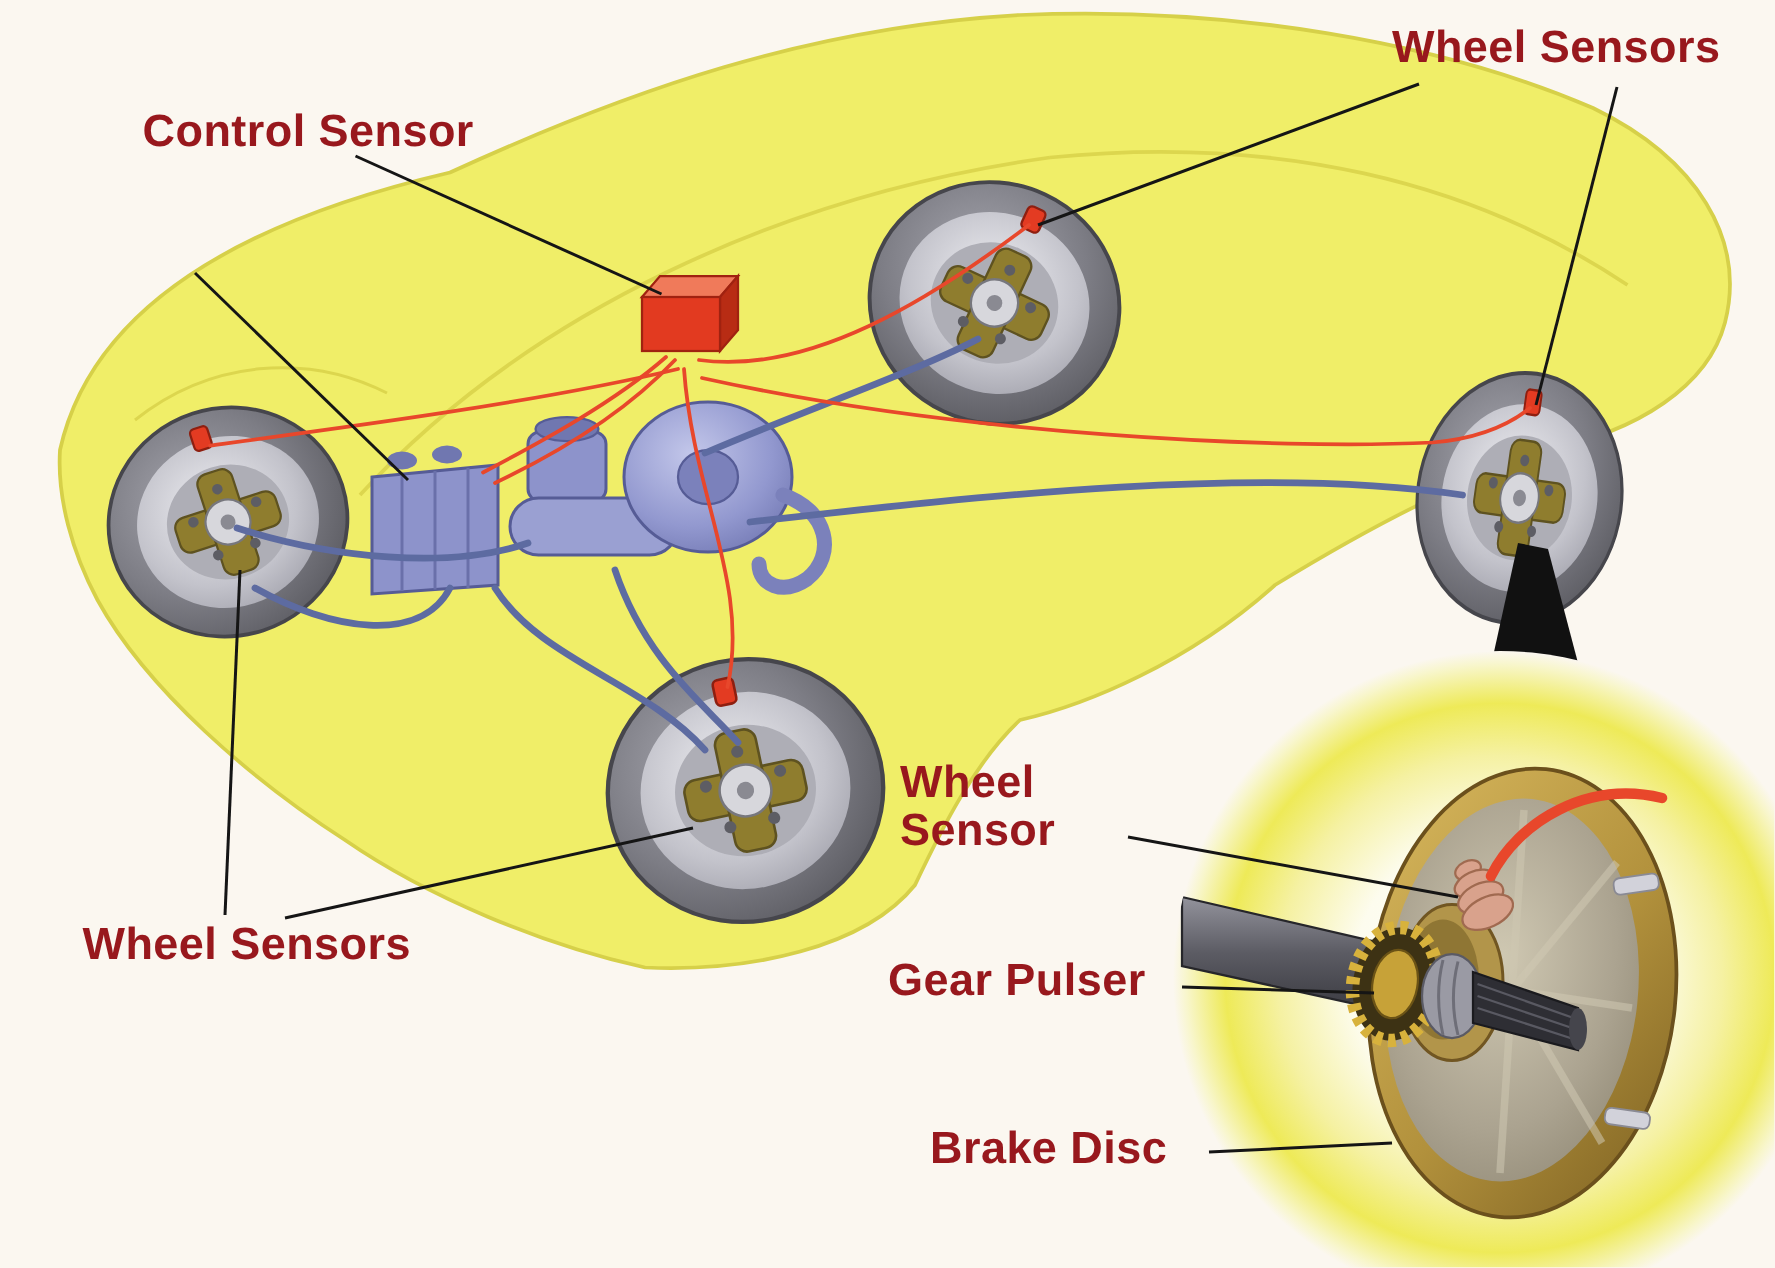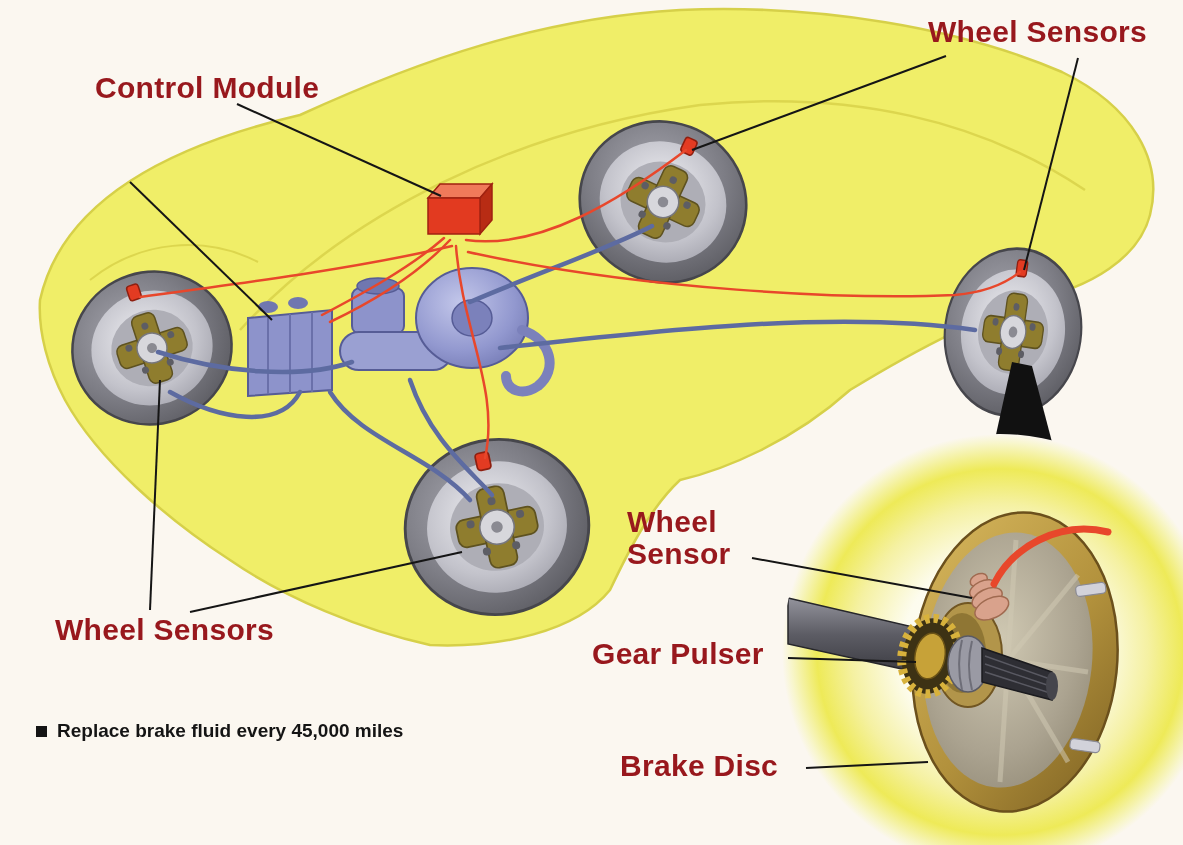--- a/index.html
+++ b/index.html
@@ -220,29 +220,25 @@
       <line x1="150" y1="610" x2="160" y2="380"></line>
       <line x1="190" y1="612" x2="462" y2="552"></line>
       <line x1="752" y1="558" x2="972" y2="598"></line>
       <line x1="788" y1="658" x2="916" y2="662"></line>
       <line x1="806" y1="768" x2="928" y2="762"></line>
     </g>
   </svg>
 
   <div class="label" style="left:928px;top:16px;">Wheel Sensors</div>
 
-  <div class="label" style="left:95px;top:72px;">Control Module</div>
+  <div class="label" style="left:95px;top:72px;">Control Sensor</div>
 
 
   <div class="label" style="left:55px;top:614px;">Wheel Sensors</div>
 
-  <div class="label wrap" style="left:627px;top:506px;width:135px;">Wheel Sensor</div>
+  <div class="label wrap" style="left:600px;top:506px;width:135px;">Wheel Sensor</div>
 
   <div class="label" style="left:592px;top:638px;">Gear Pulser</div>
 
   <div class="label" style="left:620px;top:750px;">Brake Disc</div>
 
-  <div class="note">
-    <span class="bullet"></span>
-    <span>Replace brake fluid every 45,000 miles</span>
-  </div>
 
 </div>
 
 </body></html>

